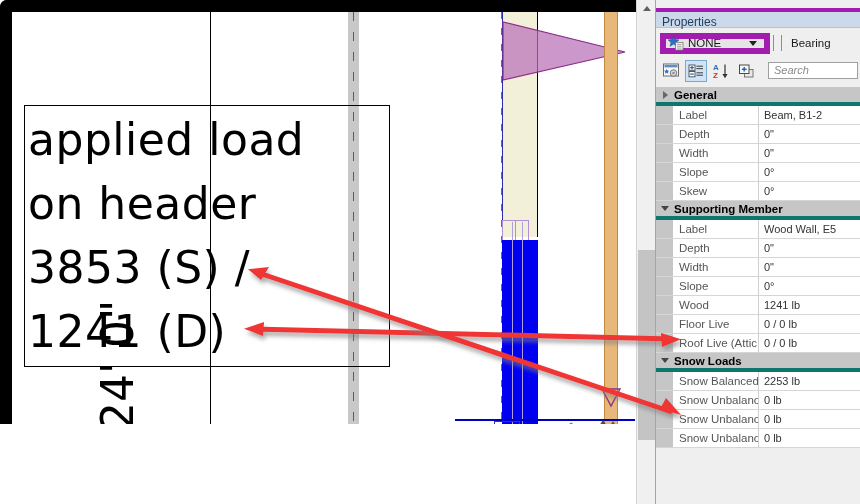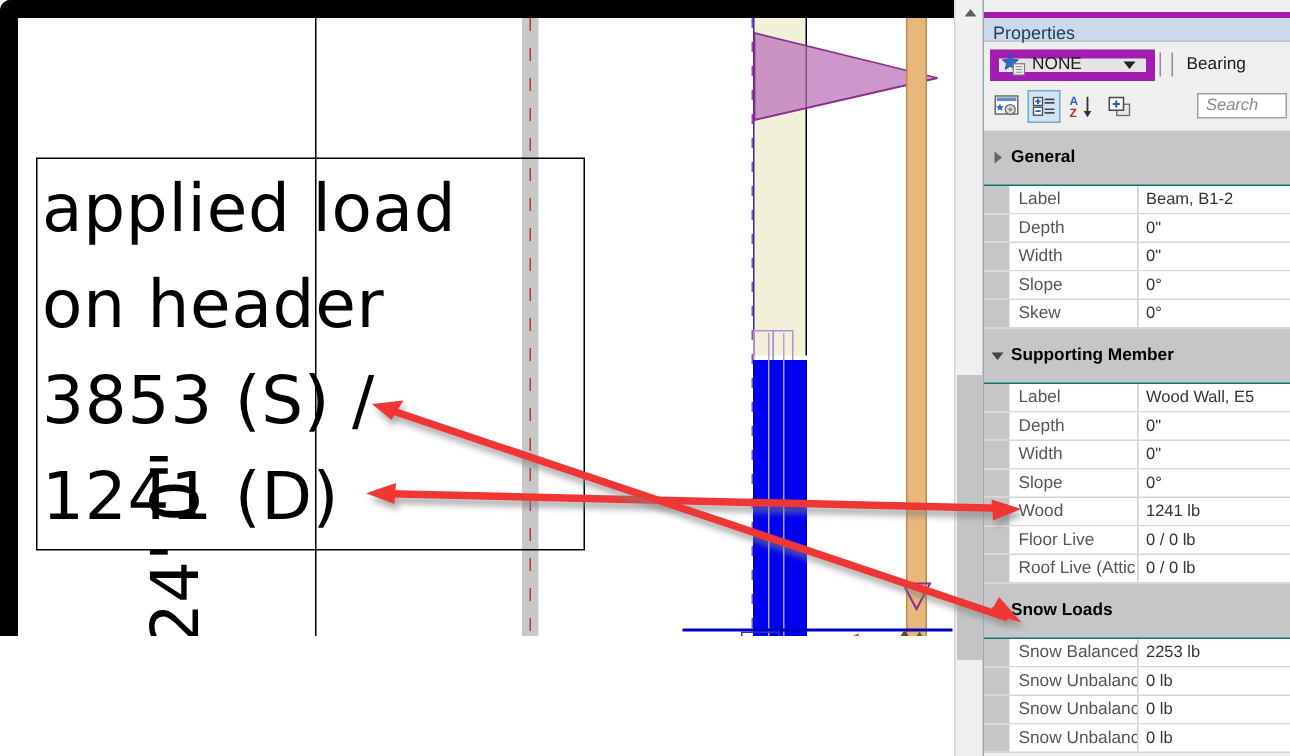--- a/index.html
+++ b/index.html
@@ -234,42 +234,42 @@
     display: flex; align-items: center; justify-content: center;
     border: 1px solid transparent;
   }
   .tbtn.active {
     background: #cfe4f7;
     border: 1px solid #7aa8cc;
   }
   .search-box {
     position: absolute;
     right: 2px; top: 62px;
-    width: 60px; height: 17px;
+    width: 90px; height: 17px;
     background: #ffffff;
     border: 1px solid #9f9f9f;
     font-size: 11px;
     font-style: italic;
     color: #8a8a8a;
     padding: 1px 0 0 5px;
     overflow: hidden;
     white-space: nowrap;
   }
 
   
   .grid {
     position: absolute;
     left: 0; top: 87px;
     width: 205px;
     background: #ffffff;
   }
   .grp-row {
-    height: 37px;
+    height: 19px;
     background: #c6c6c6;
-    border-bottom: 1px solid #0f766e;
+    border-bottom: 4px solid #0f766e;
     display: flex; align-items: center;
     font-weight: bold;
     font-size: 11.5px;
     color: #000000;
     position: relative;
   }
   .grp-arrow {
     width: 18px; flex: 0 0 18px;
     display: flex; align-items: center; justify-content: center;
     color: #555;

